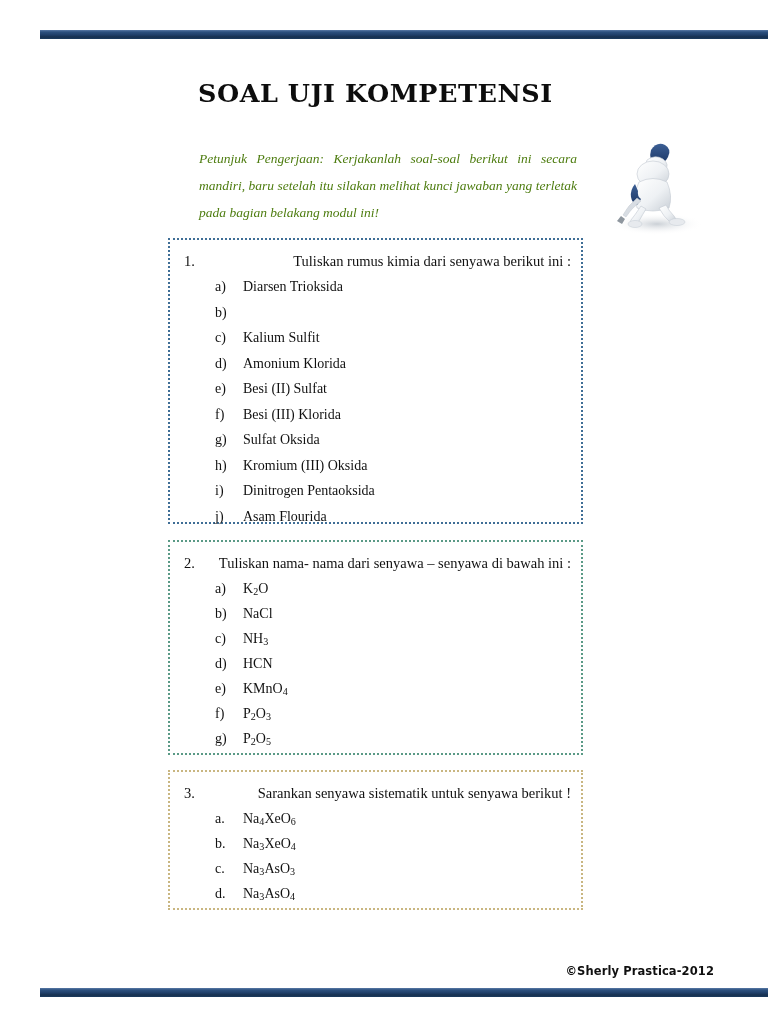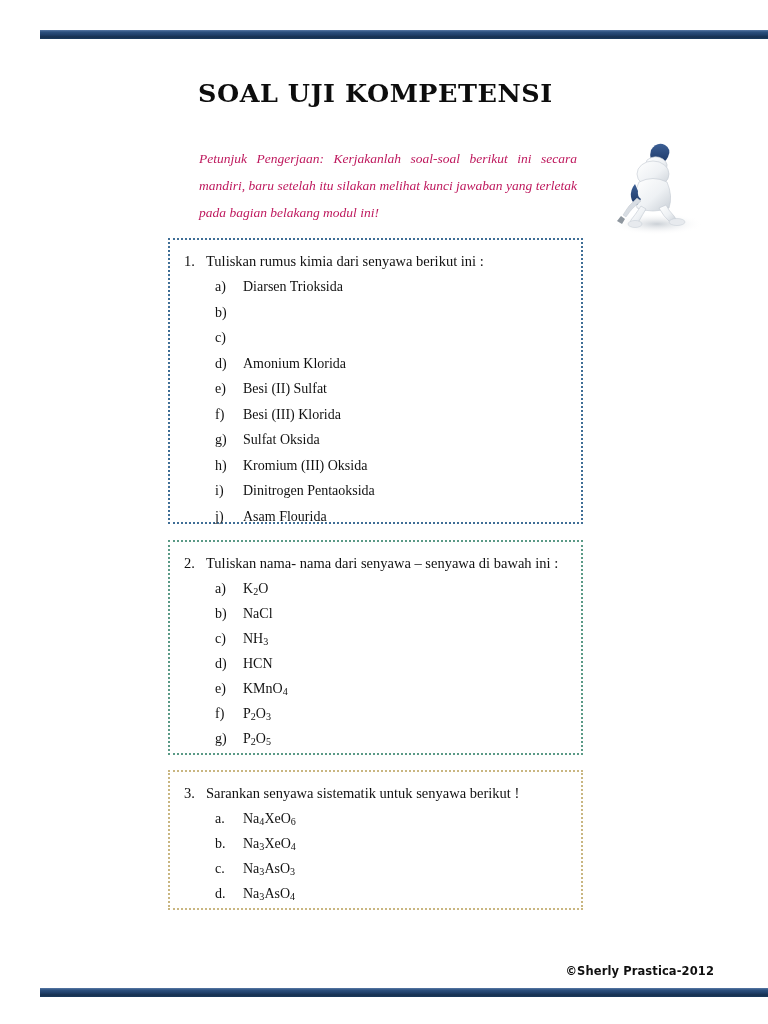--- a/index.html
+++ b/index.html
@@ -58,21 +58,21 @@
   .intro {
     position: absolute;
     left: 159px;
     top: 145px;
     width: 378px;
     font-style: italic;
     font-size: 13.5px;
     line-height: 27px;
     text-align: justify;
     text-justify: inter-word;
-    color: #be185d;
+    color: #4d7c0f;
   }
 
   
   .clipart {
     position: absolute;
     left: 551px;
     top: 124px;
     width: 130px;
     height: 118px;
   }
@@ -108,21 +108,21 @@
     line-height: 20px;
     margin: 3px 0 7px 0;
   }
   .qstem .num {
     width: 26px;
     flex: 0 0 26px;
     text-align: left;
     padding-left: 4px;
     box-sizing: border-box;
   }
-  .qstem .stem-text { flex: 1 1 auto; }
+  .qstem .stem-text { flex: 1 1 auto; text-align: right; }
 
   .qitem {
     display: flex;
     font-size: 14px;
     line-height: 18px;
     margin: 0 0 7.5px 0;
   }
   .qitem .marker {
     width: 28px;
     flex: 0 0 28px;
@@ -204,20 +204,21 @@
     </div>
     <div class="qitem">
       <span class="marker">a)</span>
       <span class="item-text">Diarsen Trioksida</span>
     </div>
     <div class="qitem">
       <span class="marker">b)</span>
     </div>
     <div class="qitem">
       <span class="marker">c)</span>
+      <span class="item-text">Kalium Sulfit</span>
     </div>
     <div class="qitem">
       <span class="marker">d)</span>
       <span class="item-text">Amonium Klorida</span>
     </div>
     <div class="qitem">
       <span class="marker">e)</span>
       <span class="item-text">Besi (II) Sulfat</span>
     </div>
     <div class="qitem">

